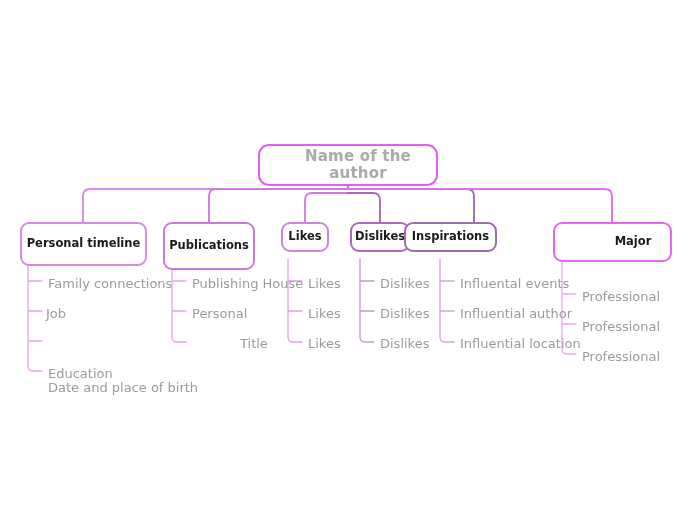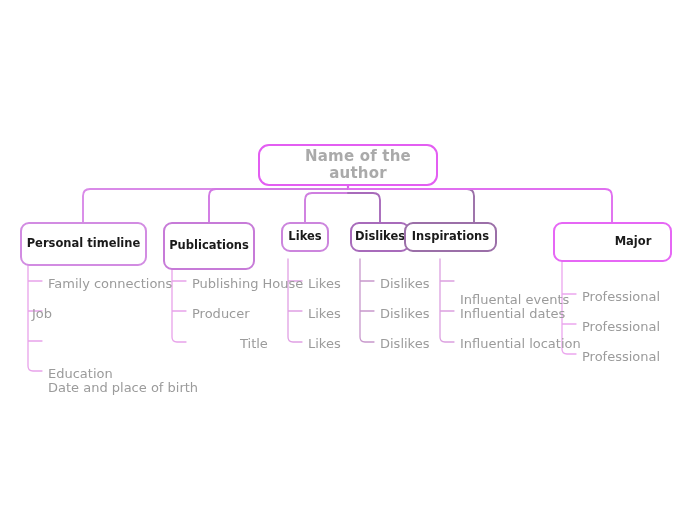--- a/index.html
+++ b/index.html
@@ -146,37 +146,37 @@
     <span class="node-label">Inspirations</span>
   </div>
 
   <div class="node lvl2" style="left:553px; top:222px; width:119px; height:40px; border-color:#e667f5;padding-left:41px;">
     <span class="node-label">
       <span>Major</span><br>
     </span>
   </div>
 
   <div class="leaf" style="left:48px; top:277px;">Family connections</div>
-  <div class="leaf" style="left:32px; top:307px;">Job</div>
+  <div class="leaf" style="left:46px; top:307px;">Job</div>
   <div class="leaf" style="left:48px; top:337px;margin-top:44px;">Date and place of birth</div>
   <div class="leaf" style="left:48px; top:367px;text-align:right;">Education</div>
 
   <div class="leaf" style="left:192px; top:277px;">Publishing House</div>
-  <div class="leaf" style="left:192px; top:307px;">Producer</div>
+  <div class="leaf" style="left:192px; top:307px;">Personal</div>
   <div class="leaf" style="left:192px; top:337px;margin-left:48px;">Title</div>
 
   <div class="leaf" style="left:308px; top:277px;">Likes</div>
   <div class="leaf" style="left:308px; top:307px;">Likes</div>
   <div class="leaf" style="left:308px; top:337px;">Likes</div>
 
   <div class="leaf" style="left:380px; top:277px;">Dislikes</div>
   <div class="leaf" style="left:380px; top:307px;">Dislikes</div>
   <div class="leaf" style="left:380px; top:337px;">Dislikes</div>
 
-  <div class="leaf" style="left:460px; top:277px;margin-top:16px;">Influental events</div>
-  <div class="leaf" style="left:460px; top:307px;">Influential dates</div>
+  <div class="leaf" style="left:460px; top:277px;">Influental events</div>
+  <div class="leaf" style="left:460px; top:307px;">Influential author</div>
   <div class="leaf" style="left:460px; top:337px;">Influential location</div>
 
   <div class="leaf" style="left:582px; top:290px;">Professional</div>
   <div class="leaf" style="left:582px; top:320px;">Professional</div>
   <div class="leaf" style="left:582px; top:350px;">Professional</div>
 
 </div>
 
 </body></html>

